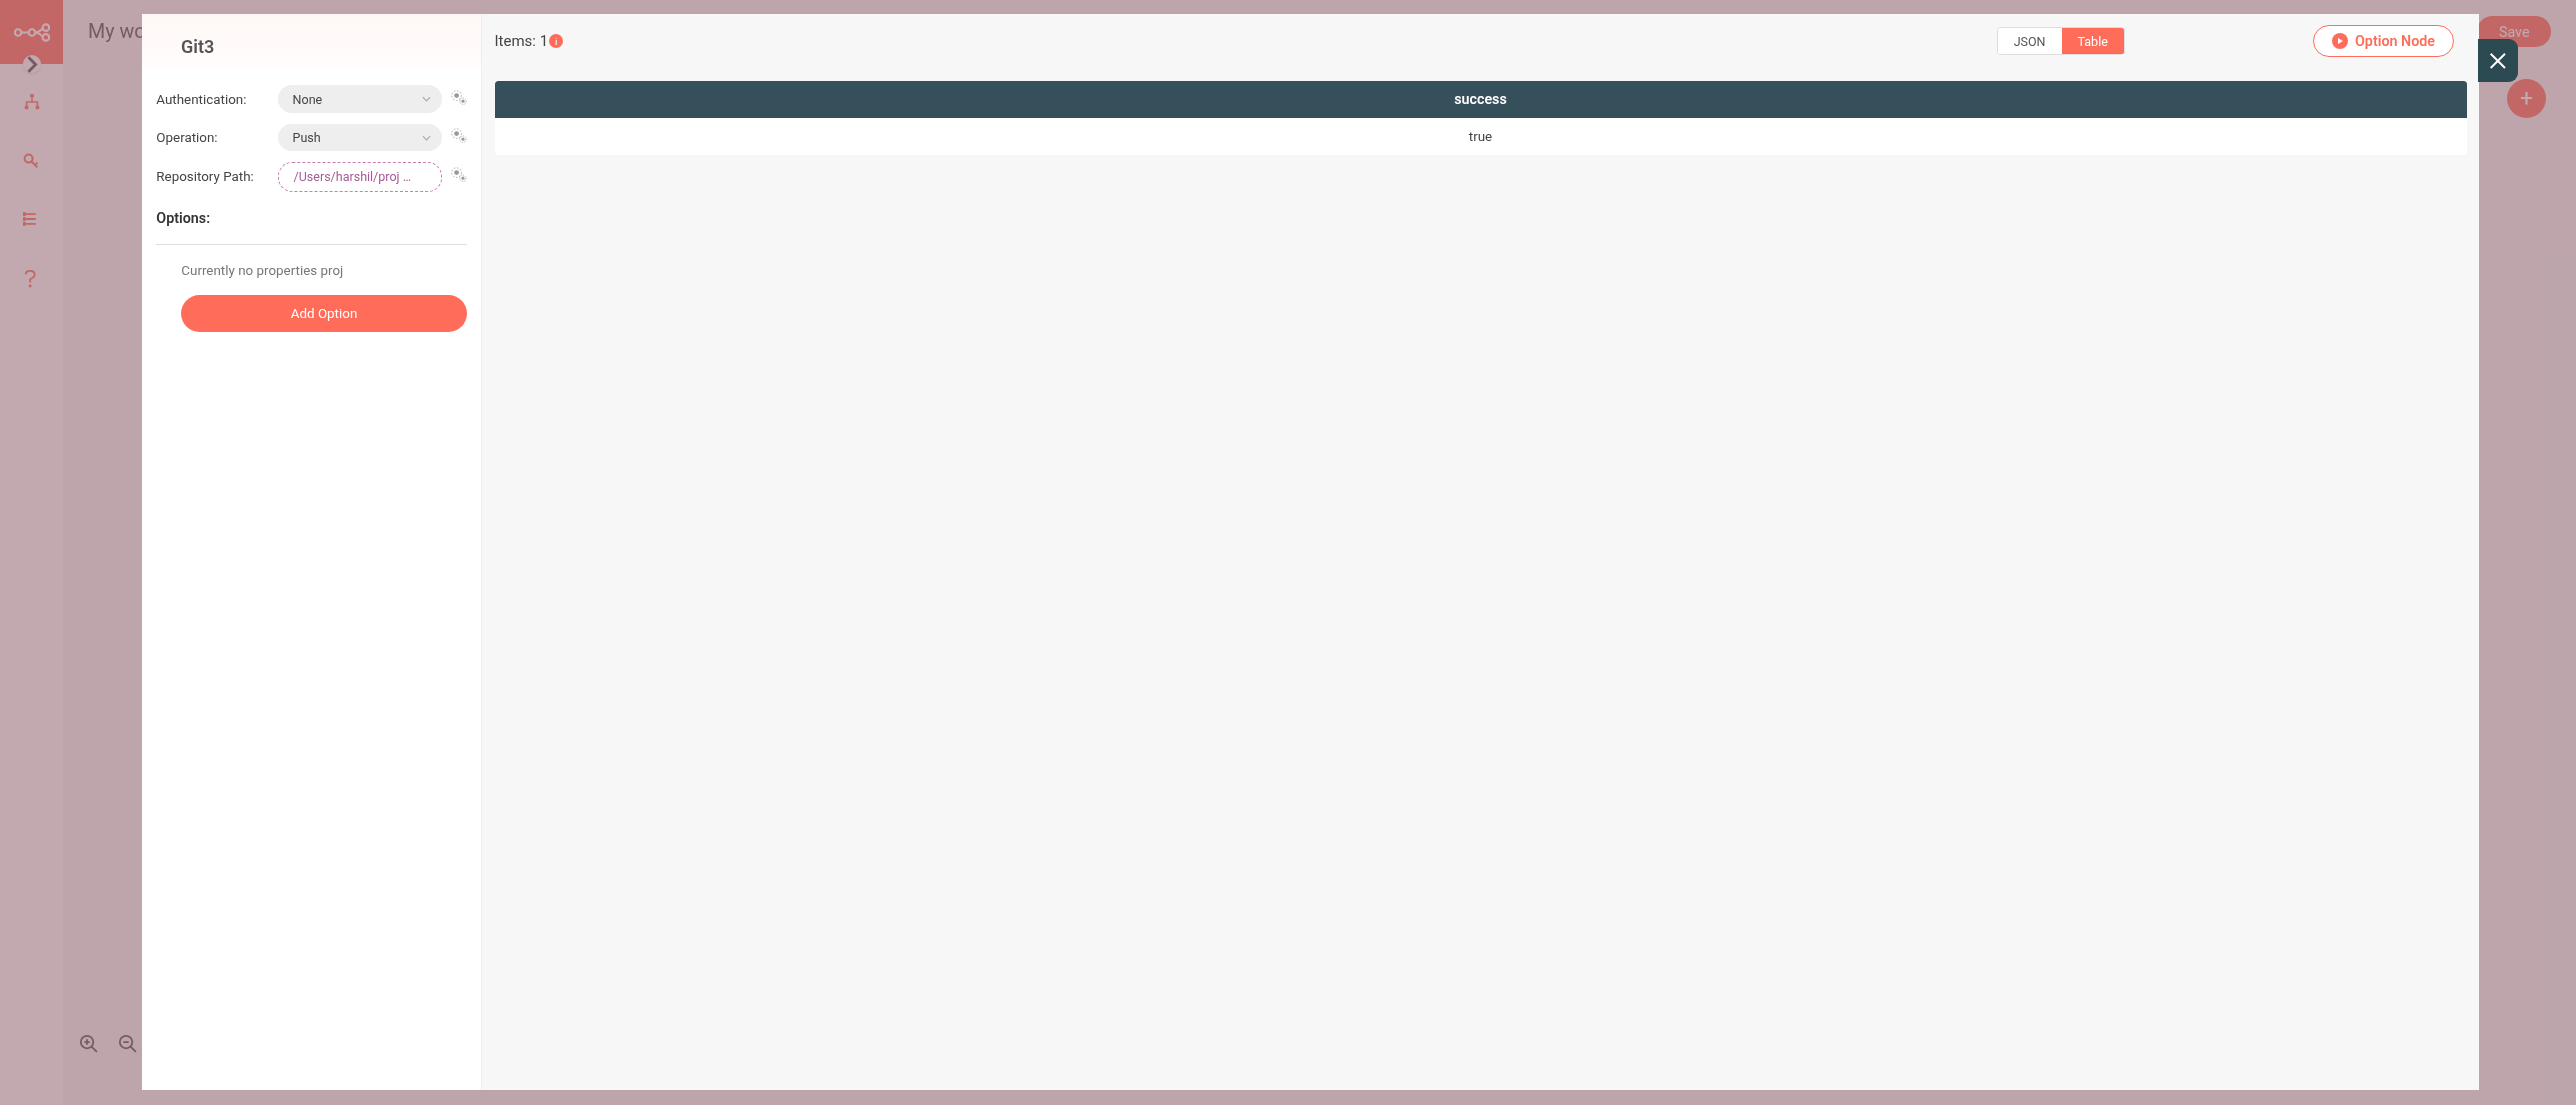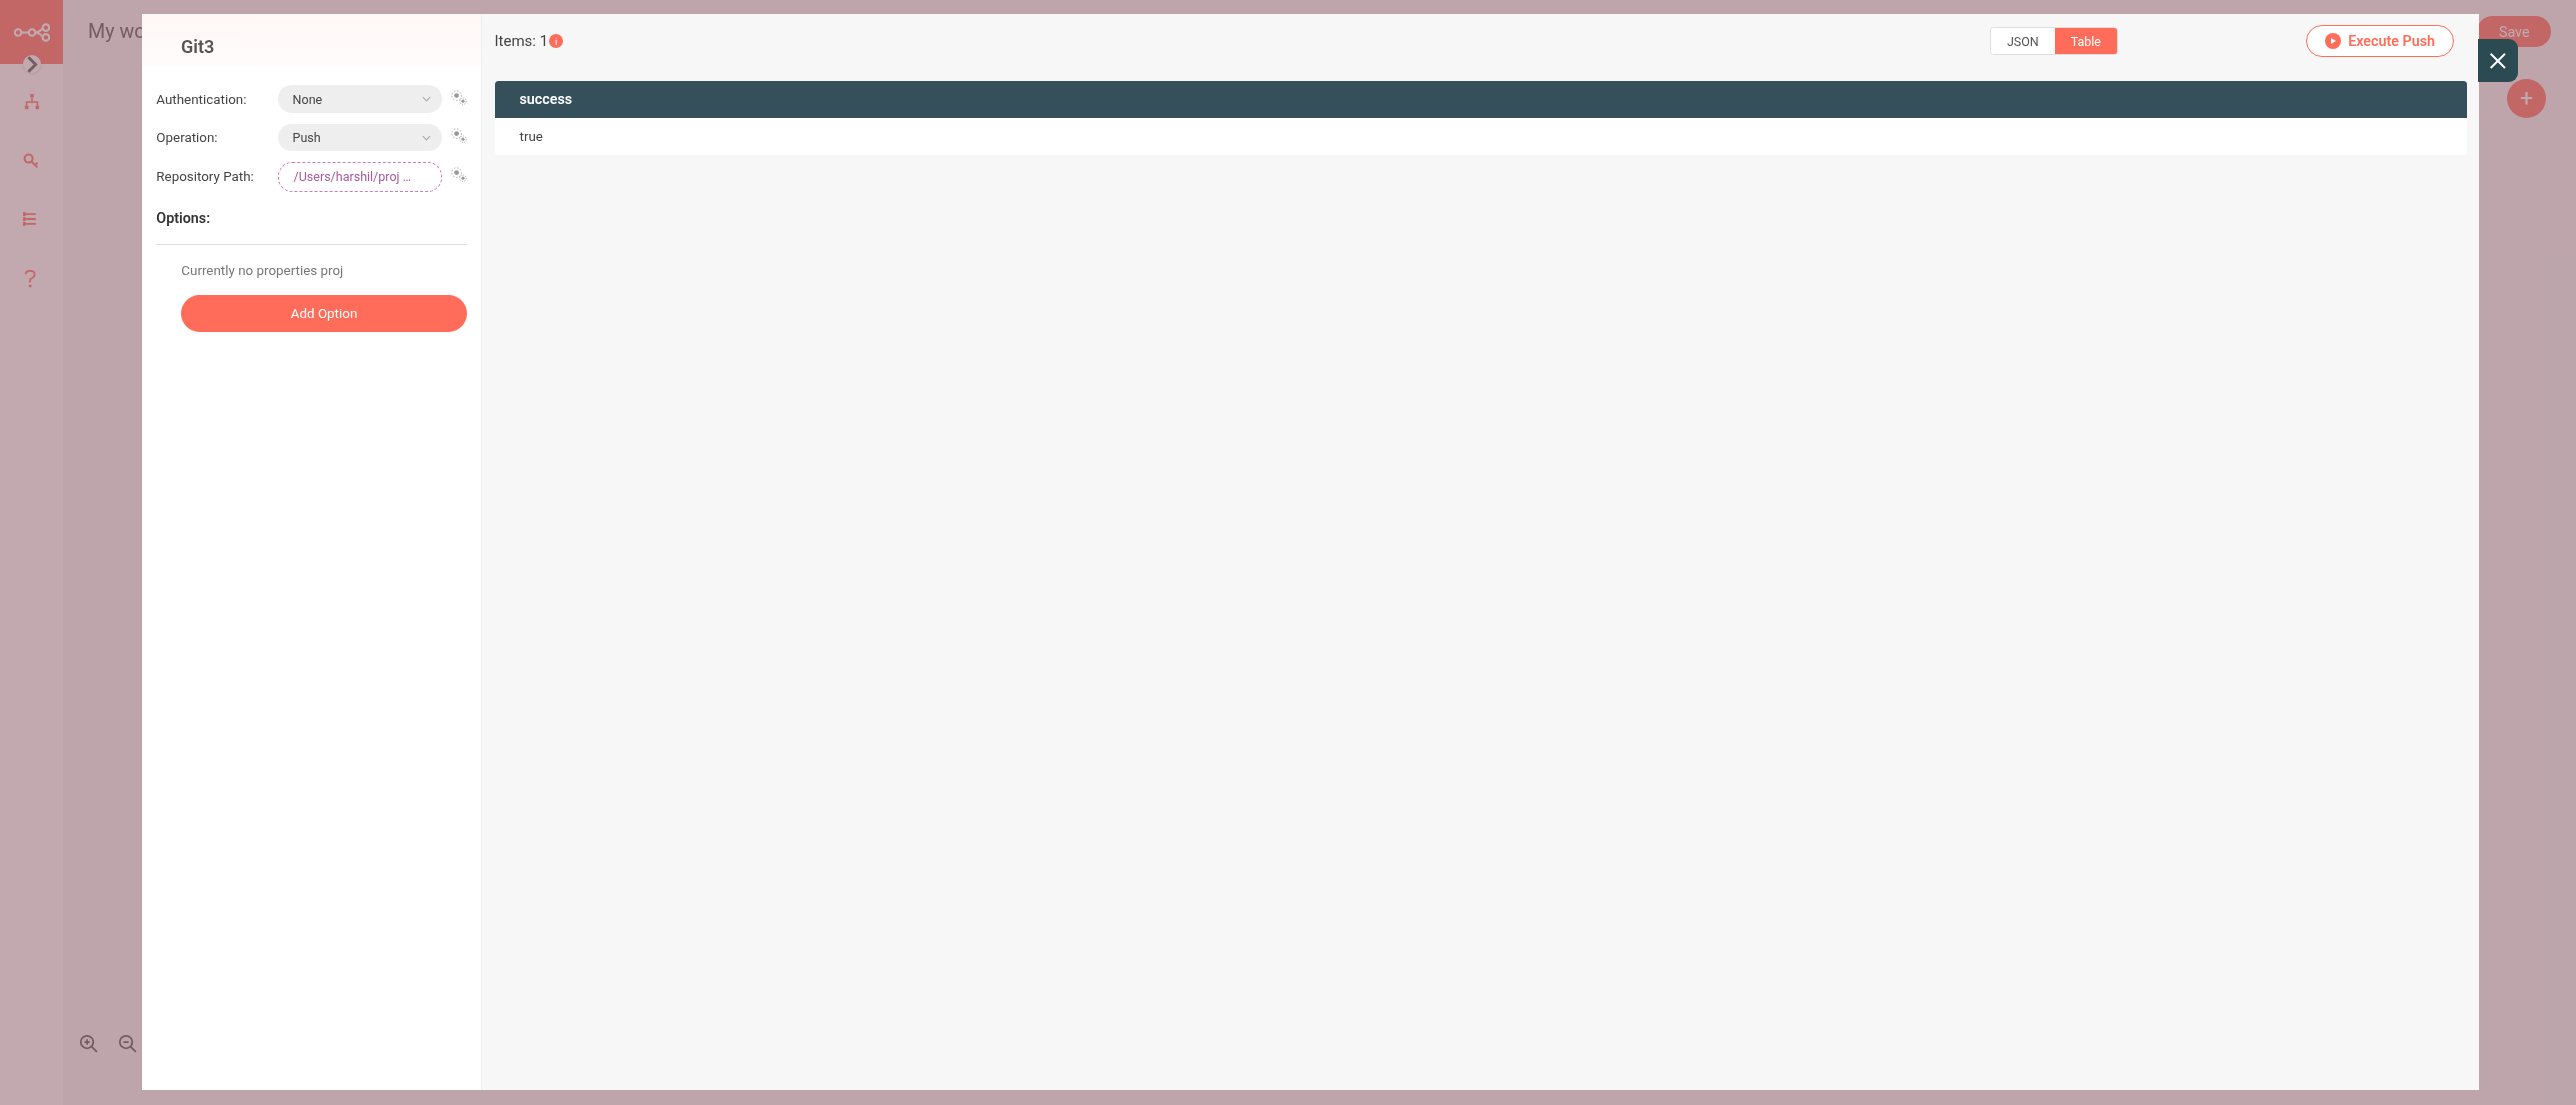--- a/index.html
+++ b/index.html
@@ -344,20 +344,21 @@
       cursor: pointer;
       z-index: 10;
     }
     
     .close-btn svg { width: 19.7px; height: 19.7px; }
     
     .result-table {
       margin: 12.5px 12.5px 0 12.5px;
       border-radius: 3.6px;
       overflow: hidden;
+      text-align: center;
     }
     
     .table-head {
       background: #35505a;
       color: #fff;
       padding: 10.7px 25px;
       font-weight: 600;
       font-size: 14.3px;
     }
     
@@ -520,21 +521,21 @@
     <div class="right-header">
       <span class="items-label">Items: 1</span>
       <span class="info-icon">i</span>
       <div class="spacer"></div>
       <div class="view-toggle">
         <button>JSON</button>
         <button class="active">Table</button>
       </div>
       <button class="exec-button">
         <span class="play-icon"></span>
-        <span>Execute Push</span>
+        <span>Option Node</span>
       </button>
     </div>
 
     <div class="result-table">
       <div class="table-head">success</div>
       <div class="table-row">true</div>
     </div>
   </div>
 </div>
 

